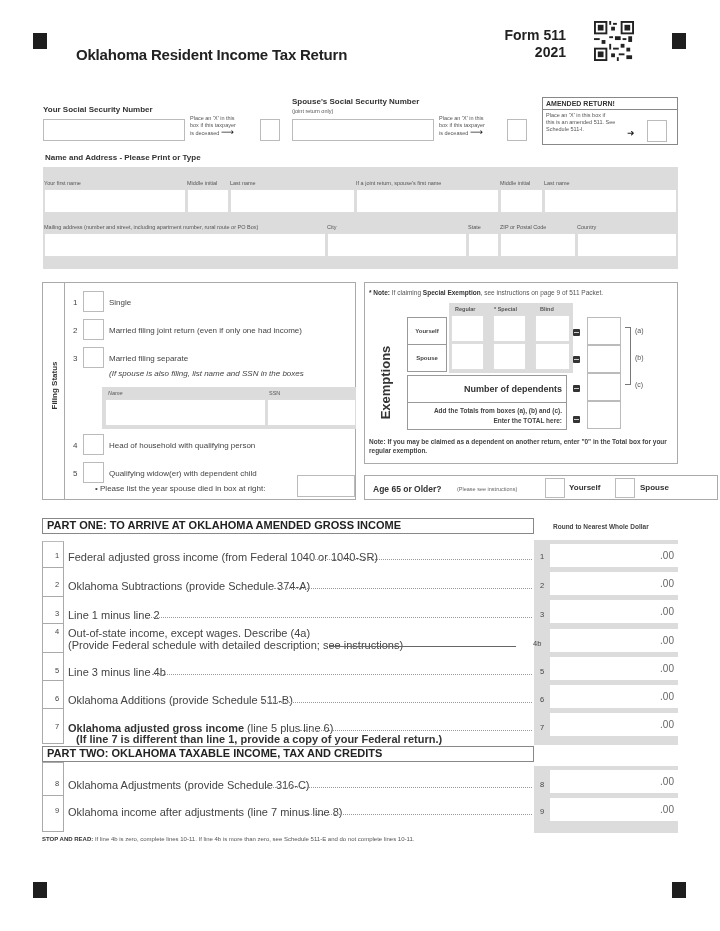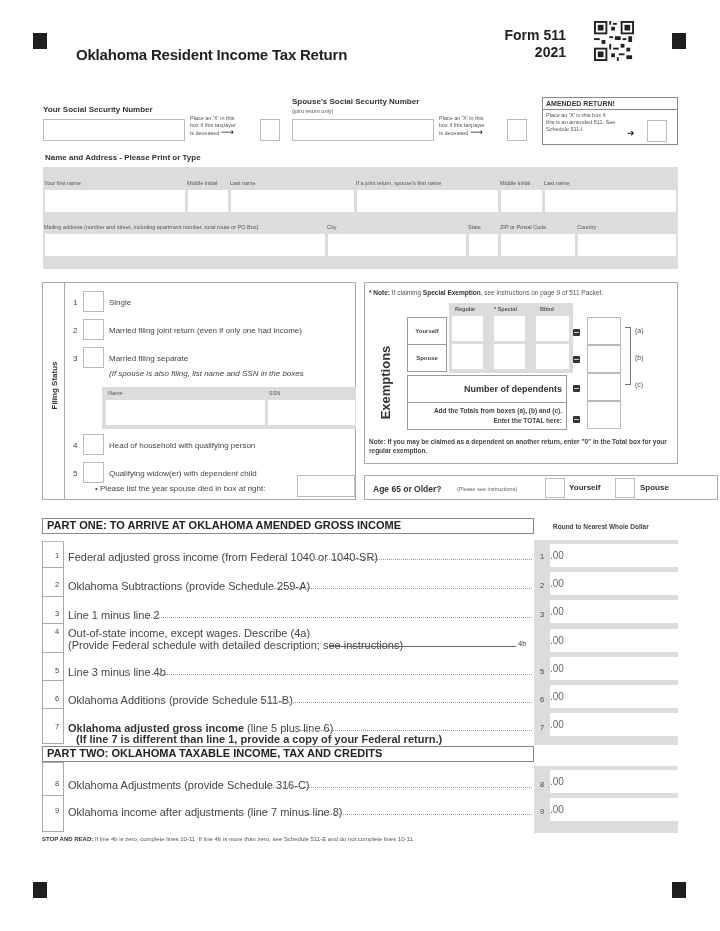--- a/index.html
+++ b/index.html
@@ -12,21 +12,21 @@
   .lbl-b { font-size: 8px; font-weight: bold; color: #333; }
   .tiny { font-size: 5.5px; color: #555; line-height: 7px; }
   .box { position: absolute; border: 1px solid #bbb; background: #fff; }
   .gray { background: #dcdcdc; }
   .arrow { display: inline-block; font-size: 9px; color: #222; }
   .sec-border { border: 1px solid #aaa; }
   .flabel { font-size: 8px; color: #444; position: absolute; }
   .ln-num { position: absolute; font-size: 7.5px; color: #444; }
   .ln-text { position: absolute; font-size: 11px; color: #444; white-space: nowrap; }
   .dots { position: absolute; border-bottom: 1px dotted #999; height: 1px; }
-  .amt { position: absolute; background: #fff; font-size: 10px; color: #666; text-align: left; padding-right: 4px; }
+  .amt { position: absolute; background: #fff; font-size: 10px; color: #666; text-align: right; padding-right: 4px; }
   .rnum { position: absolute; font-size: 7.5px; color: #444; }
   .part-head { position: absolute; border: 1px solid #888; background: #fff; font-size: 11px; font-weight: bold; color: #222; padding-left: 4px; line-height: 13px; }
   .op { position: absolute; width: 7px; height: 7px; background: #333; border-radius: 1px; }
   .op::after { content: ""; position: absolute; left: 1px; top: 3px; width: 5px; height: 1px; background: #ccc; }
 </style>
 </head>
 <body>
 
 <div class="reg-mark" style="left:33px;top:33px;"></div>
 <div class="reg-mark" style="left:672px;top:33px;"></div>
@@ -219,36 +219,36 @@
 <div class="abs" style="left:42px;top:541px;width:22px;height:203px;border:1px solid #aaa;border-top-color:#bbb;"></div>
 <div class="abs gray" style="left:534px;top:540px;width:144px;height:205px;"></div>
 
 <div class="ln-num" style="left:55px;top:551px;">1</div>
 <div class="ln-text" style="left:68px;top:551px;">Federal adjusted gross income (from Federal 1040 or 1040-SR)</div>
 <div class="dots" style="left:310px;top:559px;width:222px;"></div>
 <div class="rnum" style="left:540px;top:552px;">1</div>
 <div class="amt" style="left:550px;top:544px;width:128px;height:23px;line-height:23px;">.00</div>
 
 <div class="ln-num" style="left:55px;top:580px;">2</div>
-<div class="ln-text" style="left:68px;top:580px;">Oklahoma Subtractions (provide Schedule 259-A)</div>
+<div class="ln-text" style="left:68px;top:580px;">Oklahoma Subtractions (provide Schedule 374-A)</div>
 <div class="dots" style="left:274px;top:588px;width:258px;"></div>
 <div class="rnum" style="left:540px;top:581px;">2</div>
 <div class="amt" style="left:550px;top:572px;width:128px;height:23px;line-height:23px;">.00</div>
 
 <div class="ln-num" style="left:55px;top:609px;">3</div>
 <div class="ln-text" style="left:68px;top:609px;">Line 1 minus line 2</div>
 <div class="dots" style="left:146px;top:617px;width:386px;"></div>
 <div class="rnum" style="left:540px;top:610px;">3</div>
 <div class="amt" style="left:550px;top:600px;width:128px;height:23px;line-height:23px;">.00</div>
 
 <div class="ln-num" style="left:55px;top:627px;">4</div>
 <div class="ln-text" style="left:68px;top:627px;">Out-of-state income, except wages. Describe (4a)</div>
 <div class="ln-text" style="left:68px;top:639px;">(Provide Federal schedule with detailed description; see instructions)</div>
 <div class="abs" style="left:330px;top:646px;width:186px;border-bottom:1px solid #666;"></div>
-<div class="rnum" style="left:518px;top:639px;">4b</div>
+<div class="rnum" style="left:533px;top:639px;">4b</div>
 <div class="amt" style="left:550px;top:629px;width:128px;height:23px;line-height:23px;">.00</div>
 
 <div class="ln-num" style="left:55px;top:666px;">5</div>
 <div class="ln-text" style="left:68px;top:666px;">Line 3 minus line 4b</div>
 <div class="dots" style="left:152px;top:674px;width:380px;"></div>
 <div class="rnum" style="left:540px;top:667px;">5</div>
 <div class="amt" style="left:550px;top:657px;width:128px;height:23px;line-height:23px;">.00</div>
 
 <div class="ln-num" style="left:55px;top:694px;">6</div>
 <div class="ln-text" style="left:68px;top:694px;">Oklahoma Additions (provide Schedule 511-B)</div>

